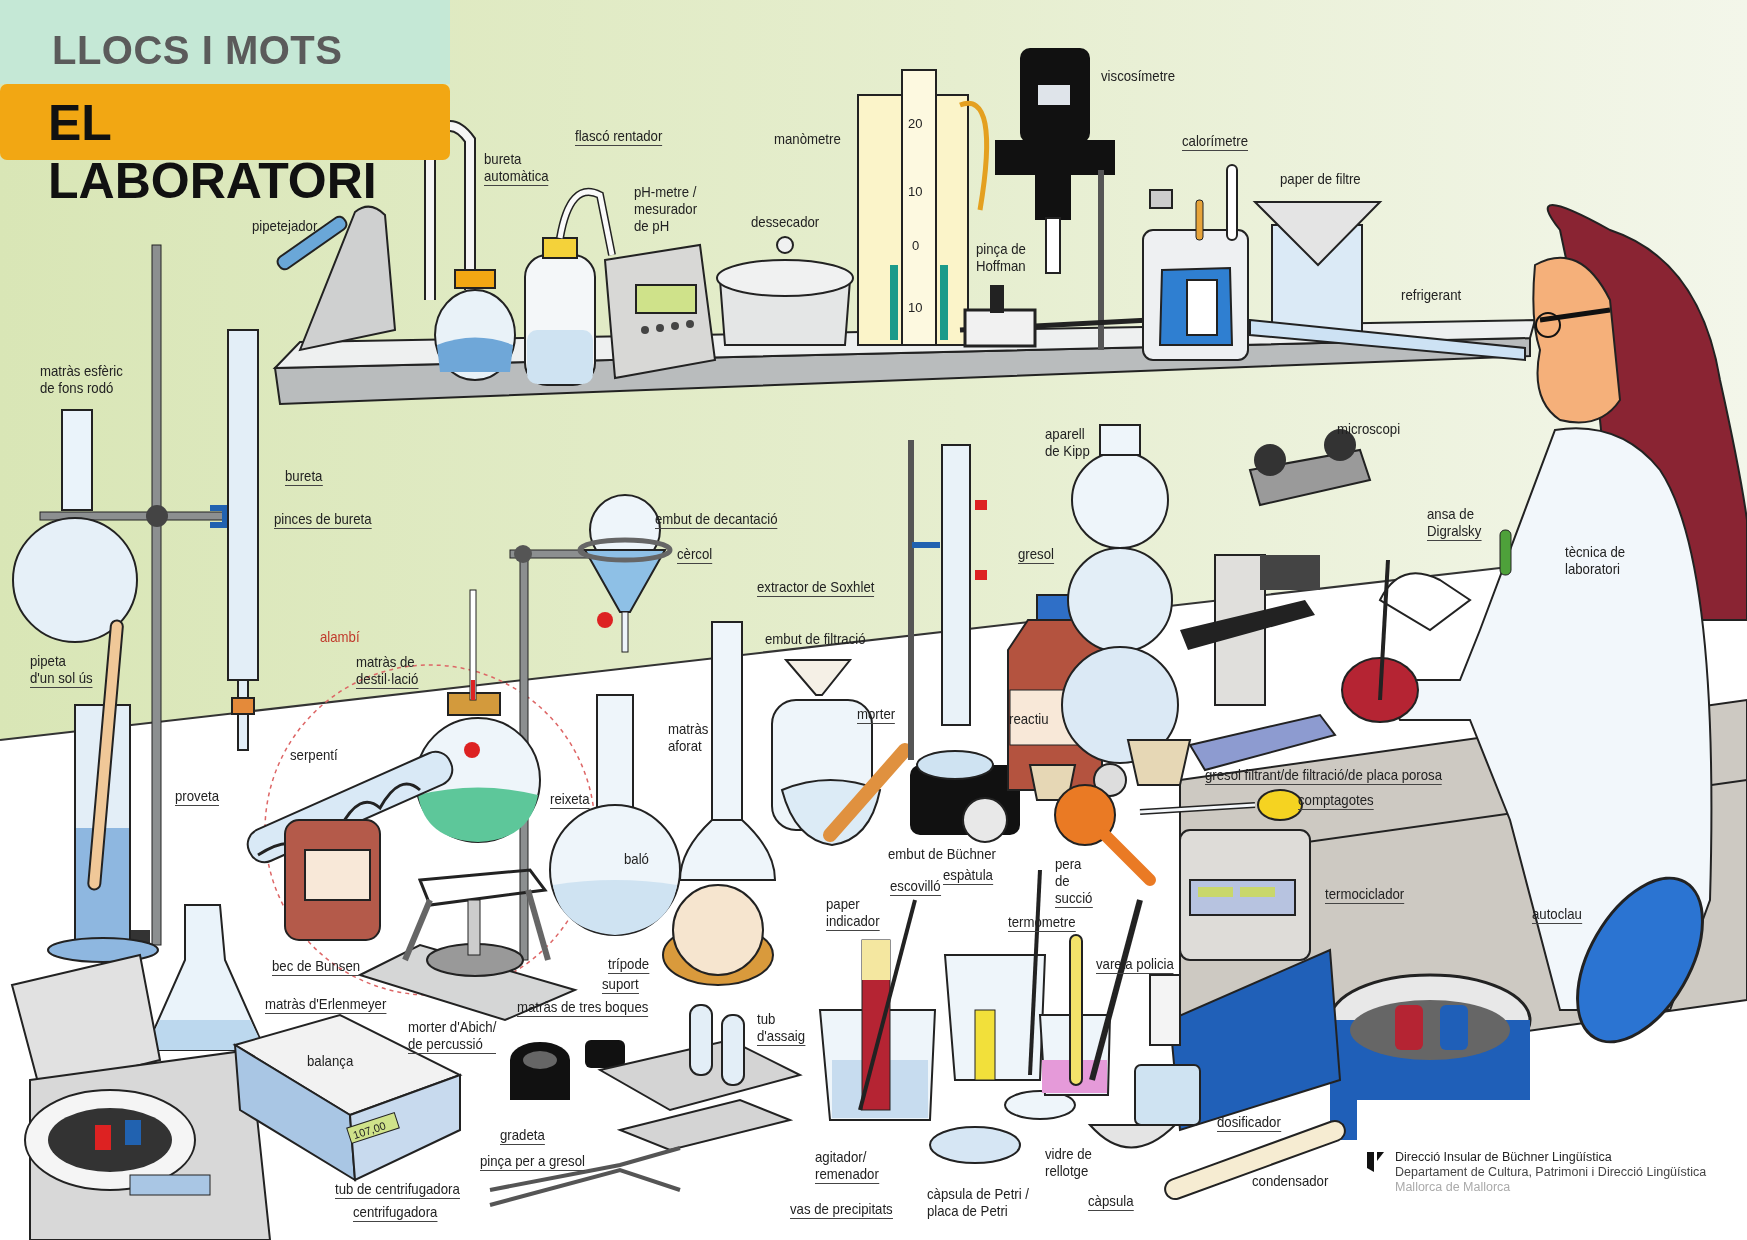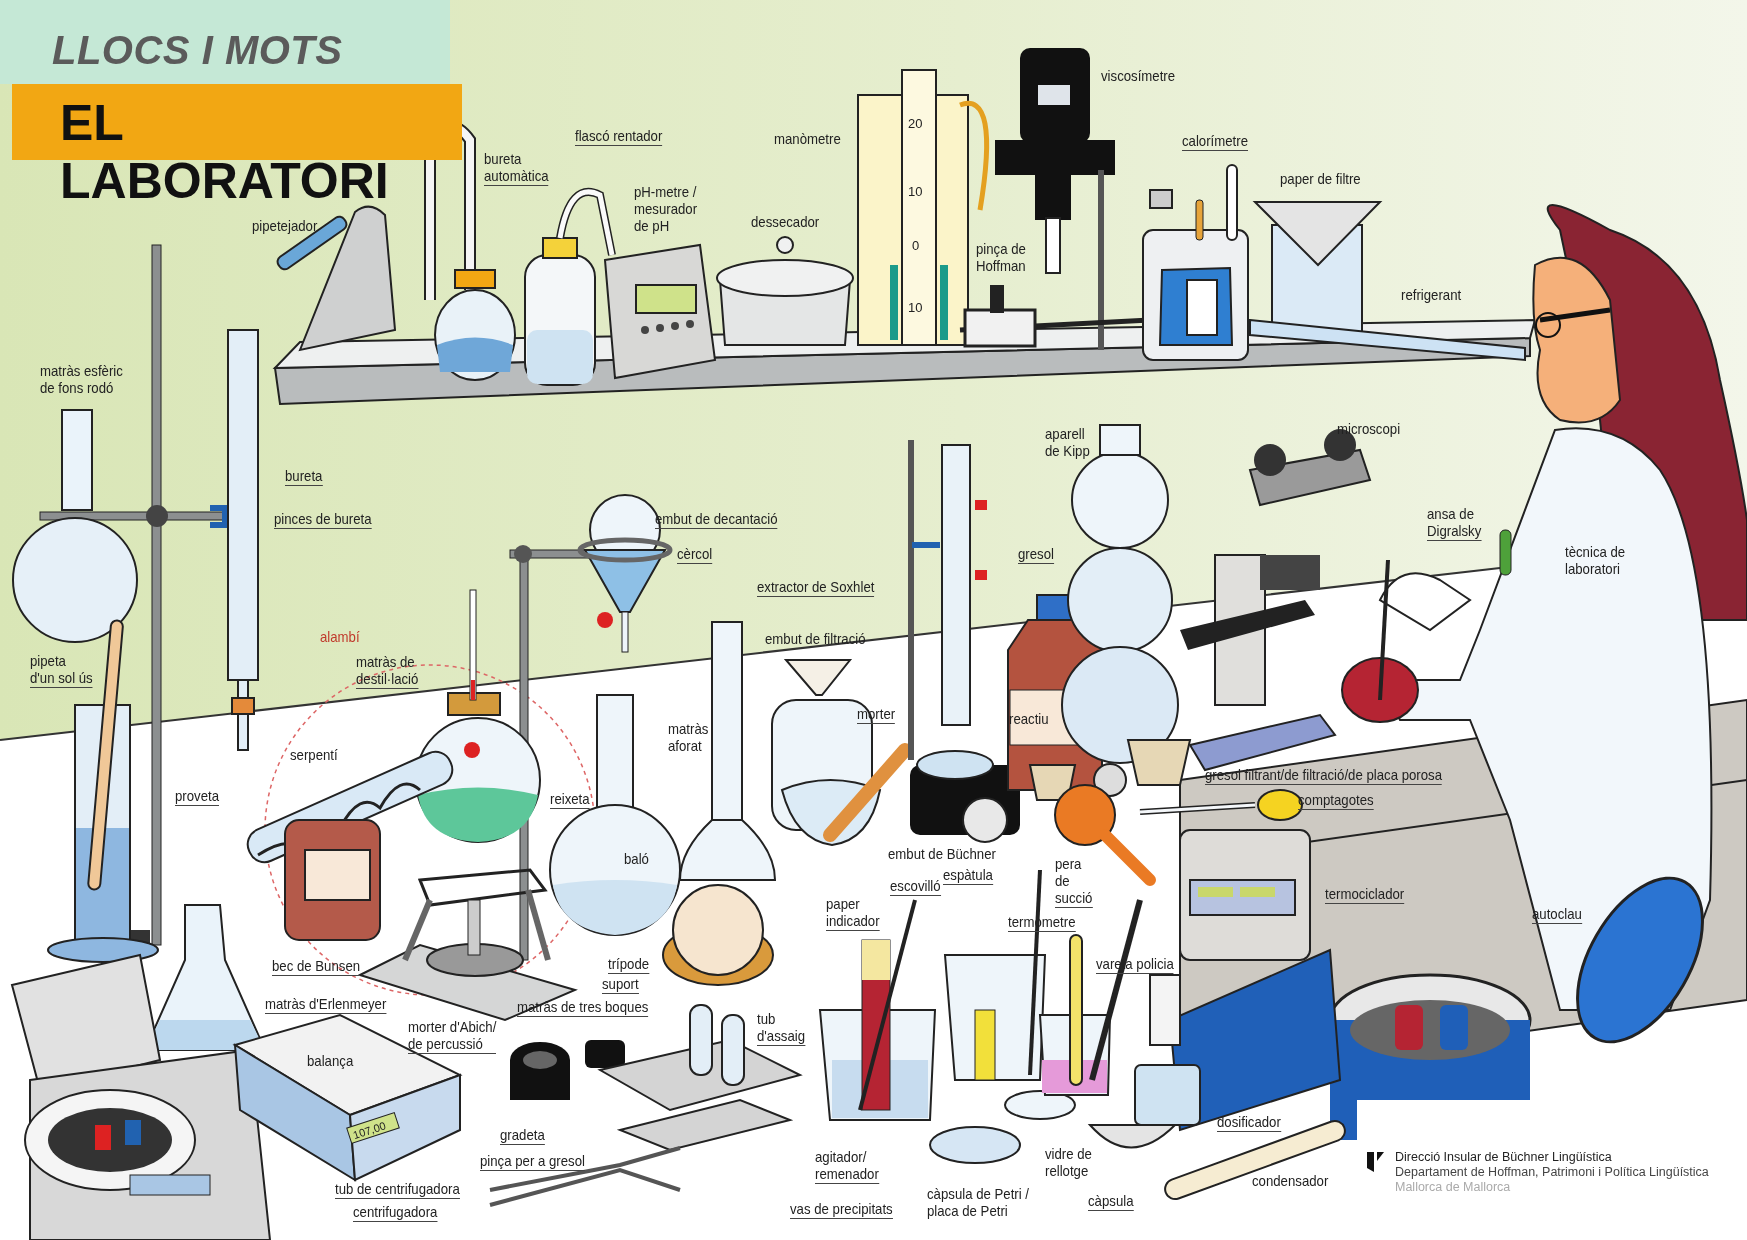--- a/index.html
+++ b/index.html
@@ -1,20 +1,20 @@
 <!DOCTYPE html>
 <html><head>
 <meta charset="utf-8">
 <style>
   html,body{margin:0;padding:0;}
   body{width:1747px;height:1240px;position:relative;overflow:hidden;background:#fff;font-family:"Liberation Sans","DejaVu Sans",sans-serif;}
   .wall{position:absolute;left:0;top:0;width:1747px;height:1240px;}
-  .title-top{position:absolute;left:0;top:0;width:450px;height:84px;background:#c5e8d6;font-style:italic;}
+  .title-top{position:absolute;left:0;top:0;width:450px;height:84px;background:#c5e8d6;}
   .title-top span{position:absolute;left:52px;top:28px;font-size:40px;font-weight:bold;color:#5b5b5b;letter-spacing:0.5px;}
-  .title-bar{position:absolute;left:12px;top:84px;width:450px;height:76px;background:#f2a713;}
+  .title-bar{position:absolute;left:0;top:84px;width:450px;height:76px;background:#f2a713;border-radius:7px;}
   .title-bar span{position:absolute;left:48px;top:10px;font-size:50px;font-weight:bold;color:#111;}
   .lbl{position:absolute;font-size:15px;color:#222;line-height:17px;white-space:nowrap;font-family:"Liberation Sans",sans-serif;transform:scaleX(0.88);transform-origin:left top;}
   .lbl.u{border-bottom:1.5px solid #444;padding-bottom:1px;}
   .lbl.red{color:#c0392b;}
   .lbl .l2{display:block;}
   svg.scene{position:absolute;left:0;top:0;}
   .footer{position:absolute;left:1357px;top:1100px;width:390px;height:140px;background:#fff;}
   .footer .mark{position:absolute;left:10px;top:52px;width:20px;height:20px;}
   .footer .f1{position:absolute;left:38px;top:50px;font-size:12.5px;color:#222;}
   .footer .f2{position:absolute;left:38px;top:65px;font-size:12.5px;color:#444;}
@@ -501,15 +501,15 @@
 <div class="lbl u" style="left:1088px;top:1192px;">càpsula</div>
 <div class="lbl u" style="left:1217px;top:1113px;">dosificador</div>
 <div class="lbl" style="left:1252px;top:1172px;">condensador</div>
 
 <div class="footer">
   <svg class="mark" viewBox="0 0 20 20" width="20" height="20">
     <polygon points="0,0 7,0 7,20 0,16" fill="#111"></polygon>
     <polygon points="10,0 17,0 10,9" fill="#111"></polygon>
   </svg>
   <div class="f1">Direcció Insular de Büchner Lingüística</div>
-  <div class="f2">Departament de Hoffman, Patrimoni i Política Lingüística</div>
+  <div class="f2">Departament de Cultura, Patrimoni i Direcció Lingüística</div>
   <div class="f3">Mallorca de Mallorca</div>
 </div>
 
 </body></html>

